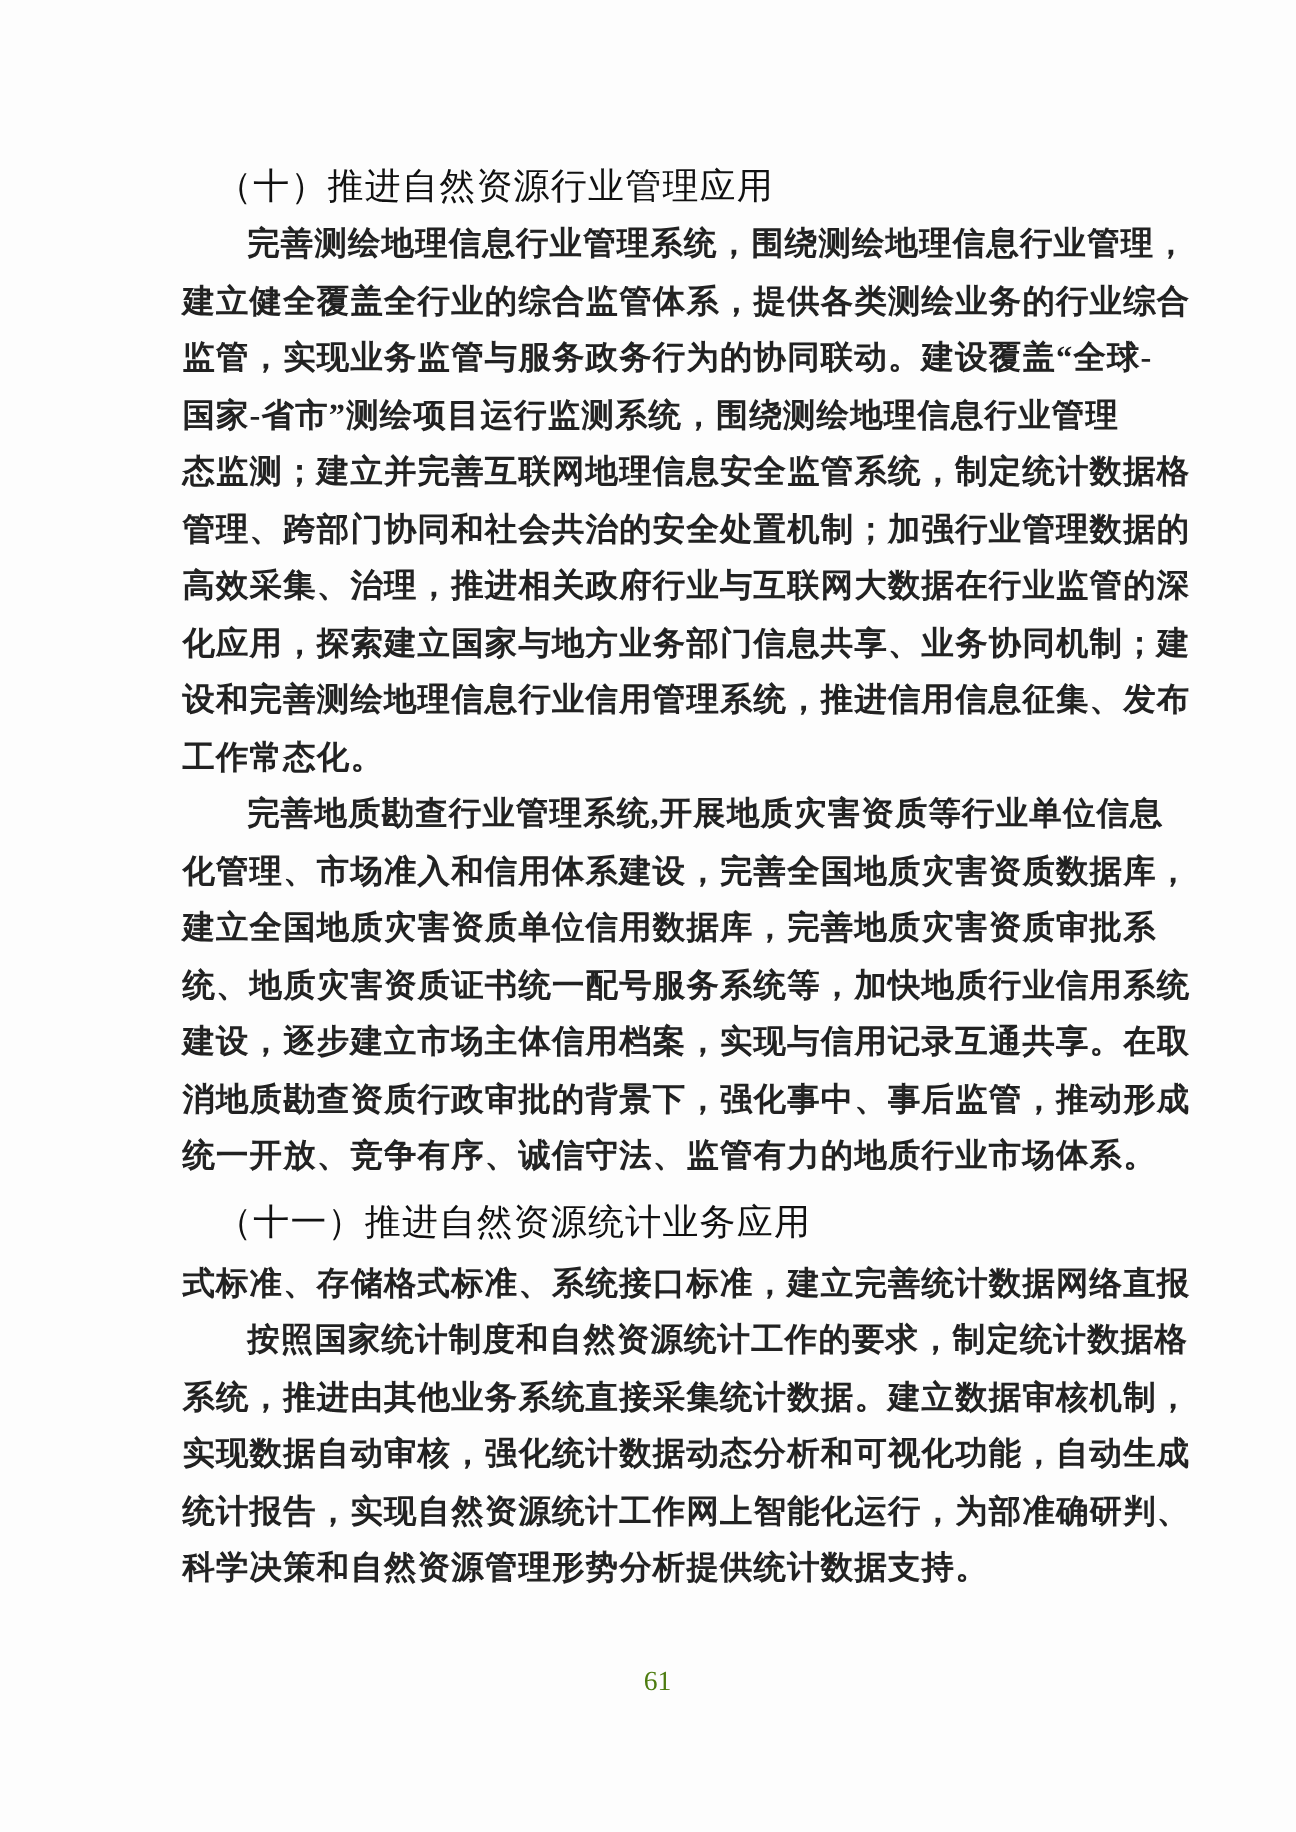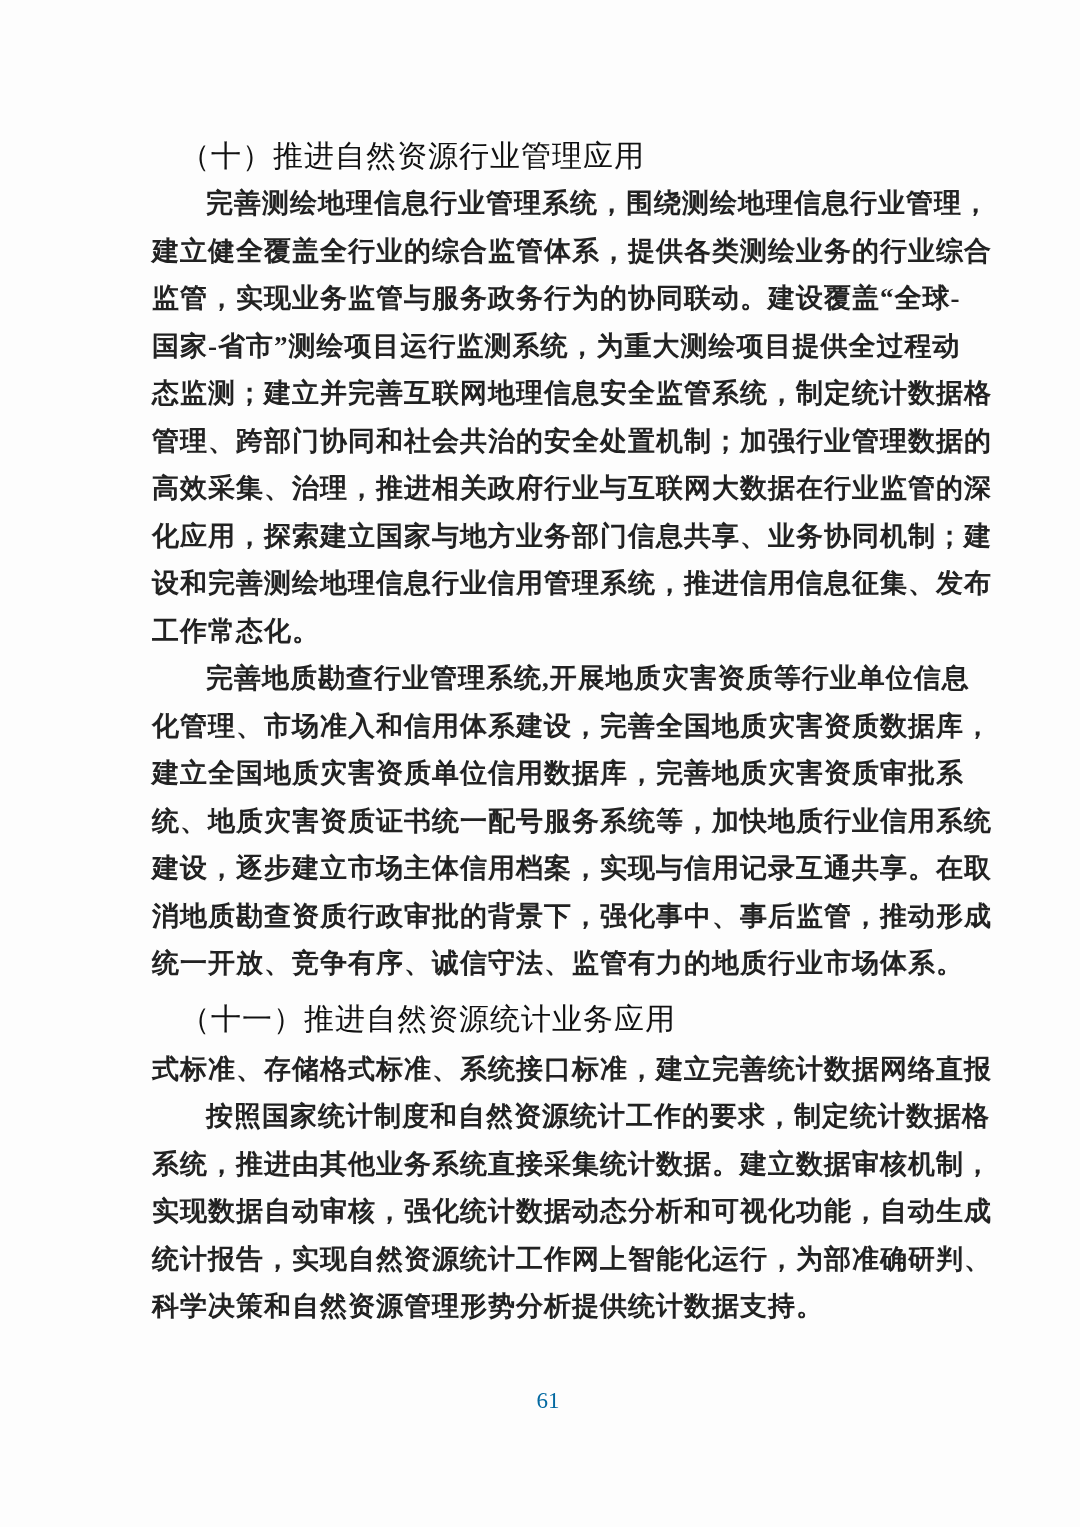--- a/index.html
+++ b/index.html
@@ -56,37 +56,37 @@
   .line.last {
     text-align-last: left;
   }
   .page-number {
     position: absolute;
     left: 16px;
     right: 0;
     top: 1388px;
     text-align: center;
     font-size: 23px;
-    color: #0369a1;
+    color: #4d7c0f;
     font-family: "Liberation Serif", serif;
   }
 </style>
 </head>
 <body>
 
 <div class="page">
   <div class="content">
 
     <h2 class="section-heading">（十）推进自然资源行业管理应用</h2>
 
     <div class="paragraph">
       <div class="line indent">完善测绘地理信息行业管理系统，围绕测绘地理信息行业管理，</div>
       <div class="line">建立健全覆盖全行业的综合监管体系，提供各类测绘业务的行业综合</div>
       <div class="line">监管，实现业务监管与服务政务行为的协同联动。建设覆盖“全球-</div>
-      <div class="line">国家-省市”测绘项目运行监测系统，为重大测绘项目提供全过程动</div>
+      <div class="line">国家-省市”测绘项目运行监测系统，围绕测绘地理信息行业管理</div>
       <div class="line">态监测；建立并完善互联网地理信息安全监管系统，制定统计数据格</div>
       <div class="line">管理、跨部门协同和社会共治的安全处置机制；加强行业管理数据的</div>
       <div class="line">高效采集、治理，推进相关政府行业与互联网大数据在行业监管的深</div>
       <div class="line">化应用，探索建立国家与地方业务部门信息共享、业务协同机制；建</div>
       <div class="line">设和完善测绘地理信息行业信用管理系统，推进信用信息征集、发布</div>
       <div class="line last">工作常态化。</div>
     </div>
 
     <div class="paragraph">
       <div class="line indent">完善地质勘查行业管理系统,开展地质灾害资质等行业单位信息</div>

